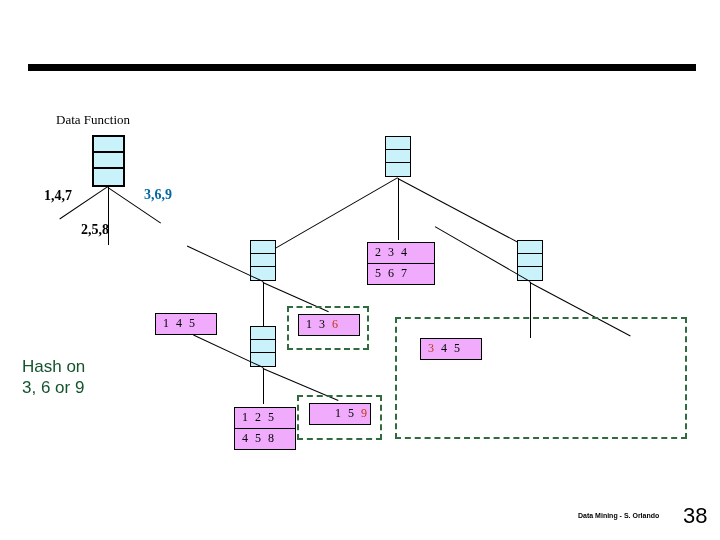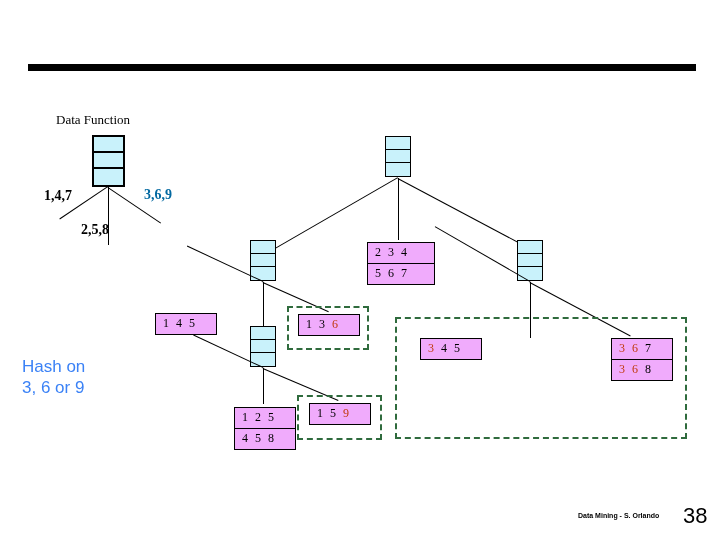--- a/index.html
+++ b/index.html
@@ -114,21 +114,21 @@
     border-left: 1px solid #000000;
   }
 
   
   #hash-on {
     position: absolute;
     left: 22px;
     top: 356px;
     font-family: "Liberation Sans", sans-serif;
     font-size: 17px;
-    color: #3b82f6;
+    color: #14532d;
     line-height: 21px;
     white-space: pre-line;
   }
 
   
   #footer-credit {
     position: absolute;
     left: 578px;
     top: 512px;
     font-family: "Liberation Sans", sans-serif;
@@ -221,39 +221,35 @@
   <div class="vedge" style="left:263px; top:368px; height:36px;"></div>
   <div class="edge" style="left:263px; top:368px; width:82px; transform: rotate(23deg);"></div>
 
 
   <div class="leaf" style="left:234px; top:407px; width:62px;">
     <div class="row">1 2 5</div>
     <div class="row">4 5 8</div>
   </div>
 
   <div class="dashgroup" style="left:297px; top:395px; width:85px; height:45px;"></div>
-  <div class="leaf" style="left:309px; top:403px; width:62px;">
+  <div class="leaf" style="left:309px; top:403px; width:62px;padding-left:18px;">
     <div class="row">1&nbsp;5&nbsp;<span class="hl">9</span></div>
   </div>
 
   <div class="edge" style="left:530px; top:282px; width:110px; transform: rotate(210deg);"></div>
   <div class="vedge" style="left:530px; top:282px; height:56px;"></div>
   <div class="edge" style="left:530px; top:282px; width:114px; transform: rotate(28deg);"></div>
 
   <div class="dashgroup" style="left:395px; top:317px; width:292px; height:122px;"></div>
 
   <div class="leaf" style="left:408px; top:338px; width:62px;margin-left:12px;">
     <div class="row"><span class="hl">3</span>&nbsp;4&nbsp;5</div>
   </div>
 
 
-  <div class="leaf" style="left:611px; top:338px; width:62px;">
-    <div class="row"><span class="hl">3</span>&nbsp;<span class="hl">6</span>&nbsp;7</div>
-    <div class="row"><span class="hl">3</span>&nbsp;<span class="hl">6</span>&nbsp;8</div>
-  </div>
 
   <div id="hash-on">Hash on
 3, 6 or 9</div>
 
   <div id="footer-credit">Data Mining - S. Orlando</div>
   <div id="footer-page">38</div>
 
 </div>
 
 </body></html>

